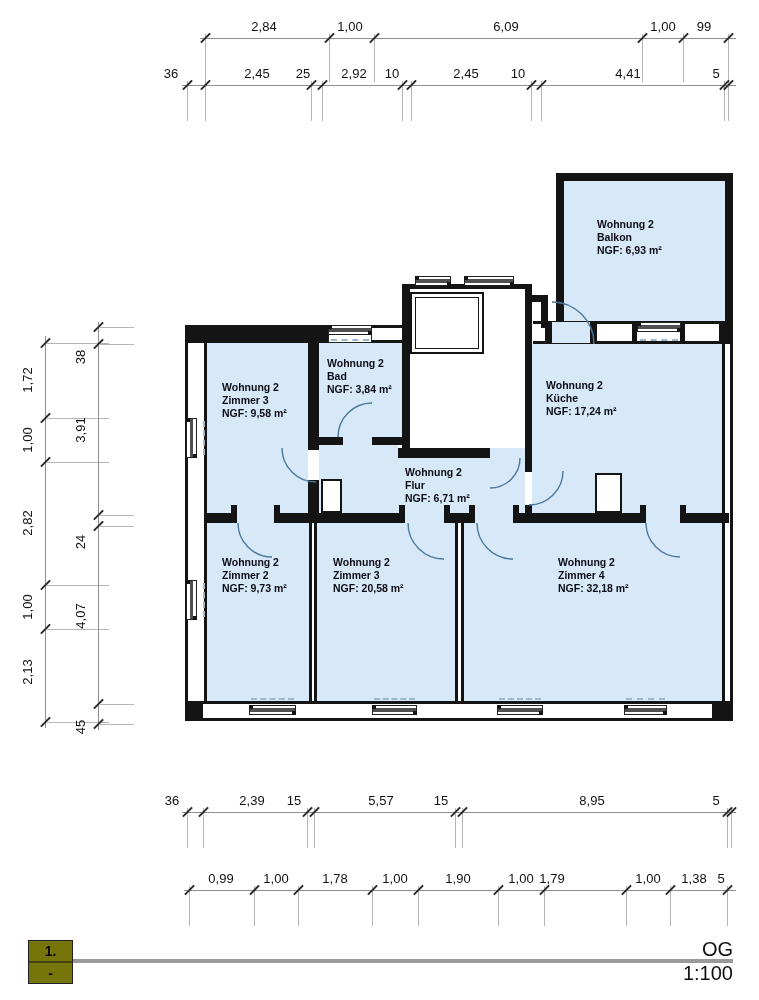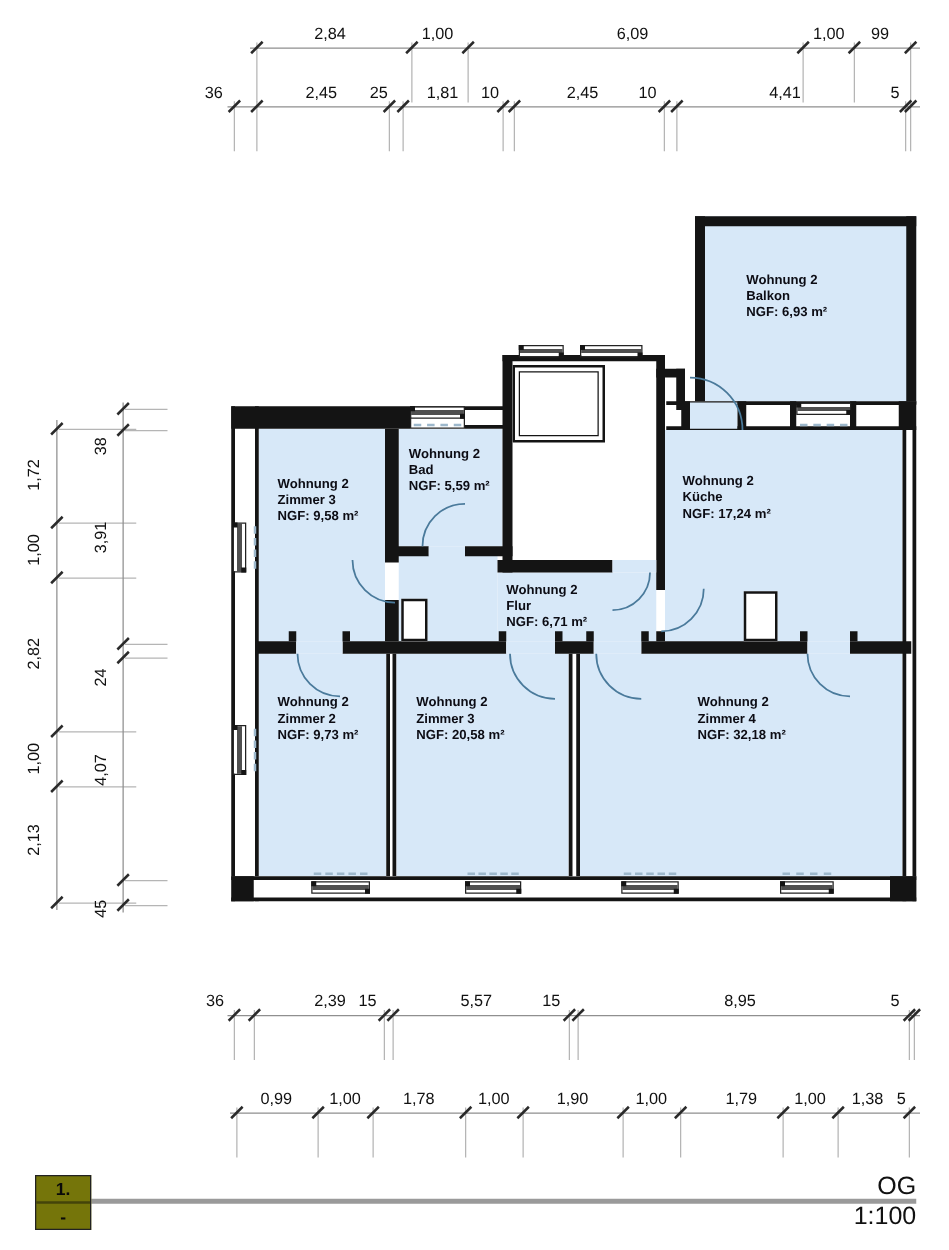--- a/index.html
+++ b/index.html
@@ -170,21 +170,21 @@
     <div>NGF: 6,93 m²</div>
   </div>
   <div class="room-label" style="left:222px;top:381px">
     <div>Wohnung 2</div>
     <div>Zimmer 3</div>
     <div>NGF: 9,58 m²</div>
   </div>
   <div class="room-label" style="left:327px;top:357px">
     <div>Wohnung 2</div>
     <div>Bad</div>
-    <div>NGF: 5,59 m²</div>
+    <div>NGF: 3,84 m²</div>
   </div>
   <div class="room-label" style="left:546px;top:379px">
     <div>Wohnung 2</div>
     <div>Küche</div>
     <div>NGF: 17,24 m²</div>
   </div>
   <div class="room-label" style="left:405px;top:466px">
     <div>Wohnung 2</div>
     <div>Flur</div>
     <div>NGF: 6,71 m²</div>
@@ -248,21 +248,21 @@
     <div class="dim-witness" style="left: 531px; top: 81px; width: 1px; height: 40px;"></div>
     <div class="dim-tick" style="left: 535px; top: 84px;"></div>
     <div class="dim-witness" style="left: 541px; top: 81px; width: 1px; height: 40px;"></div>
     <div class="dim-tick" style="left: 718px; top: 84px;"></div>
     <div class="dim-witness" style="left: 724px; top: 81px; width: 1px; height: 40px;"></div>
     <div class="dim-tick" style="left: 722px; top: 84px;"></div>
     <div class="dim-witness" style="left: 728px; top: 81px; width: 1px; height: 40px;"></div>
     <div class="dim-label" style="left: 171px; top: 66px;">36</div>
     <div class="dim-label" style="left: 257px; top: 66px;">2,45</div>
     <div class="dim-label" style="left: 303px; top: 66px;">25</div>
-    <div class="dim-label" style="left: 354px; top: 66px;">1,81</div>
+    <div class="dim-label" style="left: 354px; top: 66px;">2,92</div>
     <div class="dim-label" style="left: 392px; top: 66px;">10</div>
     <div class="dim-label" style="left: 466px; top: 66px;">2,45</div>
     <div class="dim-label" style="left: 518px; top: 66px;">10</div>
     <div class="dim-label" style="left: 628px; top: 66px;">4,41</div>
     <div class="dim-label" style="left: 716px; top: 66px;">5</div>
     <div class="dim-line" style="left: 182px; top: 812px; width: 554px; height: 1px;"></div>
     <div class="dim-tick" style="left: 181px; top: 811px;"></div>
     <div class="dim-witness" style="left: 187px; top: 808px; width: 1px; height: 40px;"></div>
     <div class="dim-tick" style="left: 197px; top: 811px;"></div>
     <div class="dim-witness" style="left: 203px; top: 808px; width: 1px; height: 40px;"></div>
@@ -272,21 +272,21 @@
     <div class="dim-witness" style="left: 314px; top: 808px; width: 1px; height: 40px;"></div>
     <div class="dim-tick" style="left: 449px; top: 811px;"></div>
     <div class="dim-witness" style="left: 455px; top: 808px; width: 1px; height: 40px;"></div>
     <div class="dim-tick" style="left: 456px; top: 811px;"></div>
     <div class="dim-witness" style="left: 462px; top: 808px; width: 1px; height: 40px;"></div>
     <div class="dim-tick" style="left: 721px; top: 811px;"></div>
     <div class="dim-witness" style="left: 727px; top: 808px; width: 1px; height: 40px;"></div>
     <div class="dim-tick" style="left: 725px; top: 811px;"></div>
     <div class="dim-witness" style="left: 731px; top: 808px; width: 1px; height: 40px;"></div>
     <div class="dim-label" style="left: 172px; top: 793px;">36</div>
-    <div class="dim-label" style="left: 264px; top: 793px;">2,39</div>
+    <div class="dim-label" style="left: 252px; top: 793px;">2,39</div>
     <div class="dim-label" style="left: 294px; top: 793px;">15</div>
     <div class="dim-label" style="left: 381px; top: 793px;">5,57</div>
     <div class="dim-label" style="left: 441px; top: 793px;">15</div>
     <div class="dim-label" style="left: 592px; top: 793px;">8,95</div>
     <div class="dim-label" style="left: 716px; top: 793px;">5</div>
     <div class="dim-line" style="left: 184px; top: 890px; width: 552px; height: 1px;"></div>
     <div class="dim-tick" style="left: 183px; top: 889px;"></div>
     <div class="dim-witness" style="left: 189px; top: 886px; width: 1px; height: 40px;"></div>
     <div class="dim-tick" style="left: 248px; top: 889px;"></div>
     <div class="dim-witness" style="left: 254px; top: 886px; width: 1px; height: 40px;"></div>
@@ -305,21 +305,21 @@
     <div class="dim-tick" style="left: 664px; top: 889px;"></div>
     <div class="dim-witness" style="left: 670px; top: 886px; width: 1px; height: 40px;"></div>
     <div class="dim-tick" style="left: 721px; top: 889px;"></div>
     <div class="dim-witness" style="left: 727px; top: 886px; width: 1px; height: 40px;"></div>
     <div class="dim-label" style="left: 221px; top: 871px;">0,99</div>
     <div class="dim-label" style="left: 276px; top: 871px;">1,00</div>
     <div class="dim-label" style="left: 335px; top: 871px;">1,78</div>
     <div class="dim-label" style="left: 395px; top: 871px;">1,00</div>
     <div class="dim-label" style="left: 458px; top: 871px;">1,90</div>
     <div class="dim-label" style="left: 521px; top: 871px;">1,00</div>
-    <div class="dim-label" style="left: 593px; top: 871px;">1,79</div>
+    <div class="dim-label" style="left: 552px; top: 871px;">1,79</div>
     <div class="dim-label" style="left: 648px; top: 871px;">1,00</div>
     <div class="dim-label" style="left: 694px; top: 871px;">1,38</div>
     <div class="dim-label" style="left: 721px; top: 871px;">5</div>
     <div class="dim-line" style="left: 45px; top: 336px; width: 1px; height: 392px;"></div>
     <div class="dim-tick" style="left: 39px; top: 342px;"></div>
     <div class="dim-witness" style="left: 47px; top: 343px; width: 62px; height: 1px;"></div>
     <div class="dim-tick" style="left: 39px; top: 417px;"></div>
     <div class="dim-witness" style="left: 47px; top: 418px; width: 62px; height: 1px;"></div>
     <div class="dim-tick" style="left: 39px; top: 461px;"></div>
     <div class="dim-witness" style="left: 47px; top: 462px; width: 62px; height: 1px;"></div>

